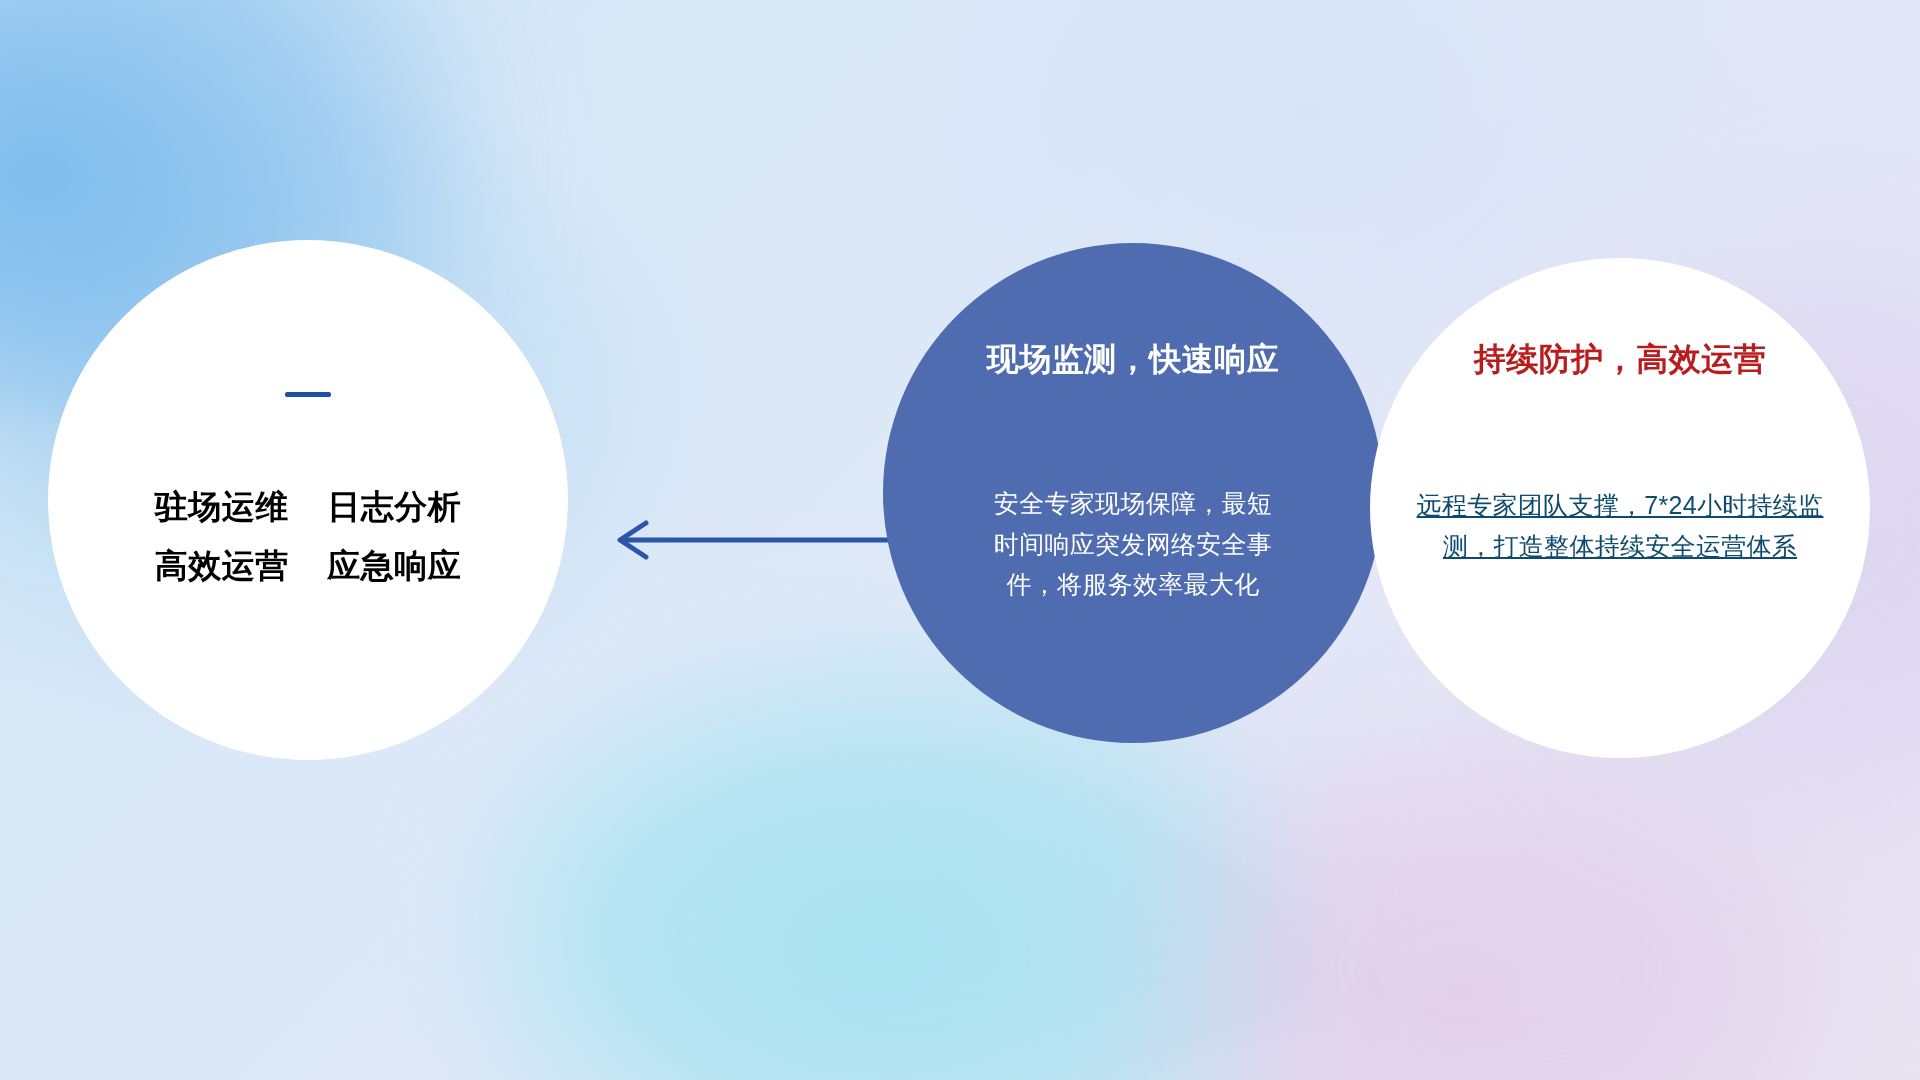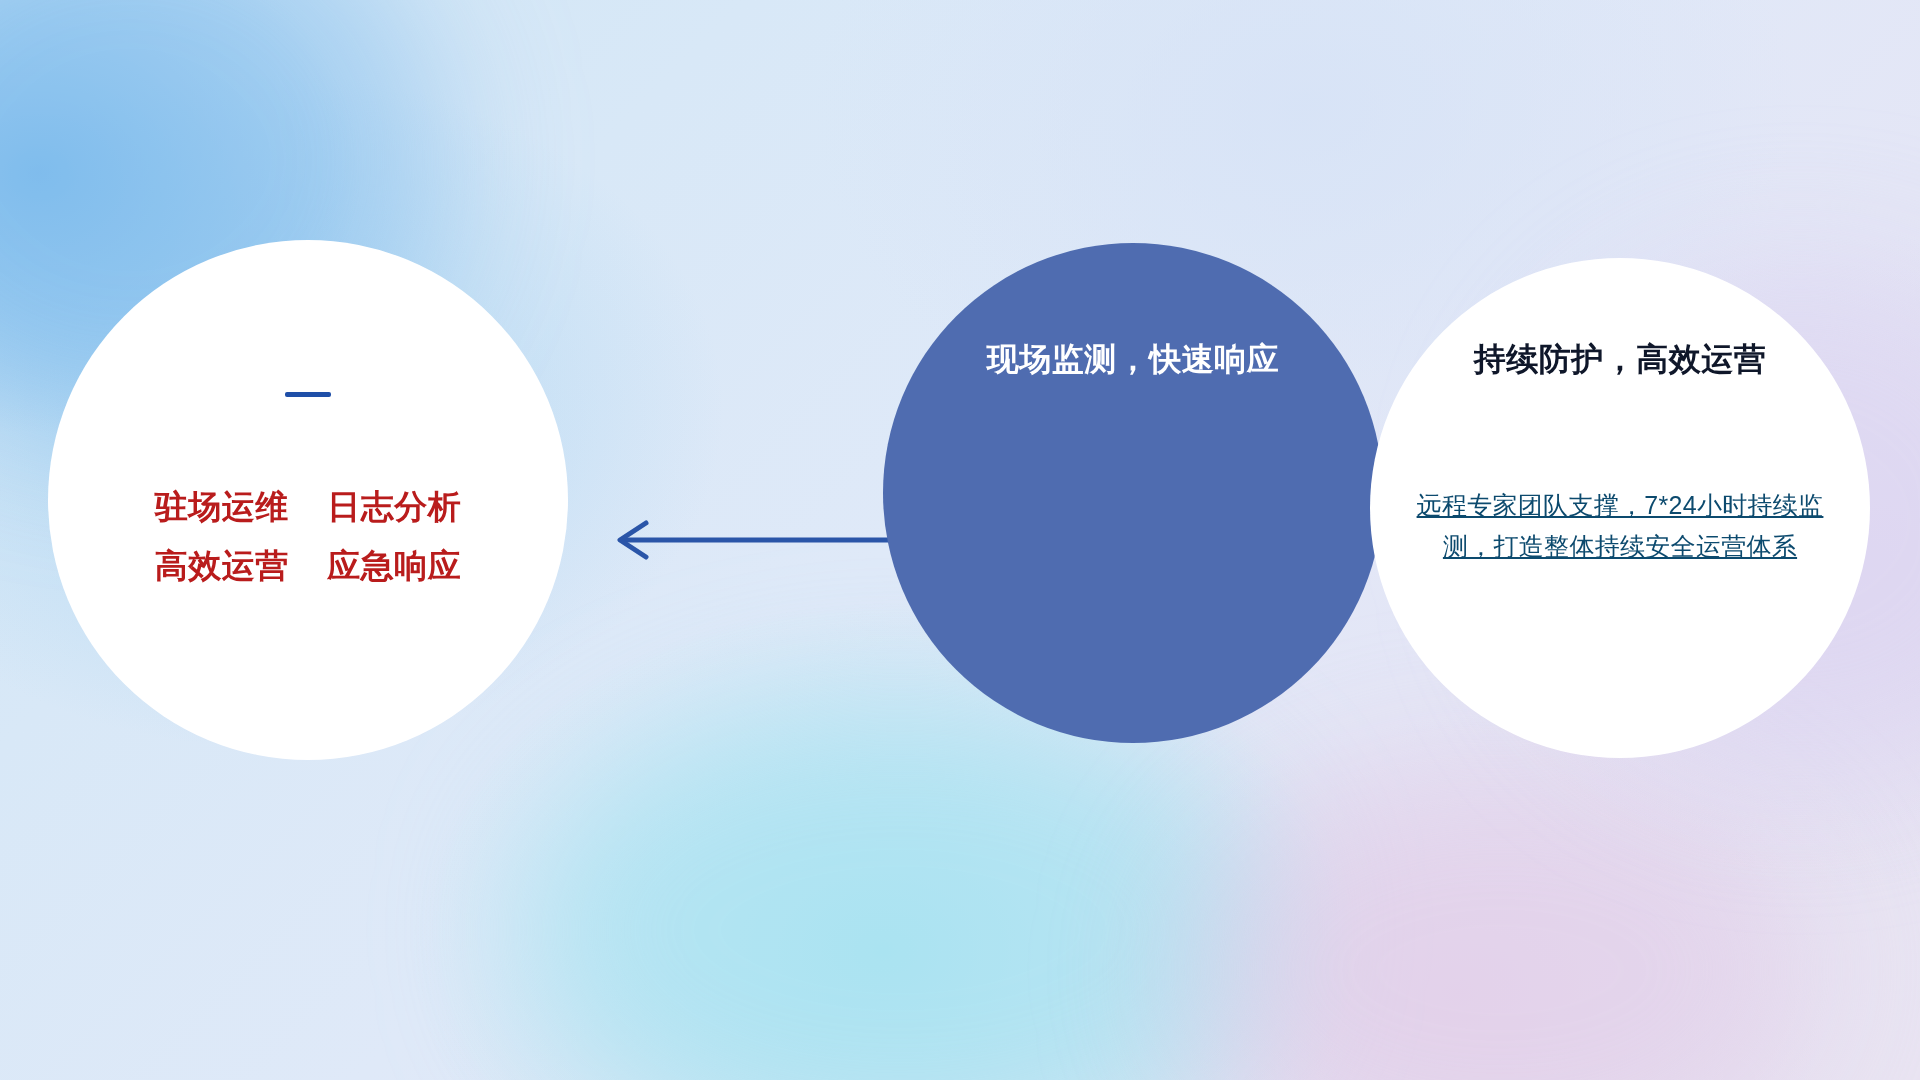--- a/index.html
+++ b/index.html
@@ -30,21 +30,21 @@
     background:#ffffff;
     box-shadow:0 0 0 0 rgba(0,0,0,0);
     justify-content:flex-start;
   }
   #left-dash {
     width:46px; height:5px; background:#1f4fa8; border-radius:2px;
     margin-top:152px;
   }
   #left-lines { margin-top:38px; text-align:center; width:100%; }
   .left-line {
-    font-size:33px; font-weight:bold; color:#b91c1c;
+    font-size:33px; font-weight:bold; color:#000000;
     line-height:1.78; letter-spacing:0.5px; white-space:pre;
   }
   
   #circle-mid {
     left:883px; top:243px; width:500px; height:500px;
     background:#4f6cb0;
     align-items:center; justify-content:flex-start; z-index:2;
   }
   #mid-title {
     margin-top:95px; font-size:32px; font-weight:bold; color:#ffffff;
@@ -54,21 +54,21 @@
     margin-top:58px; width:300px; text-align:center;
     font-size:25px; color:#ffffff; line-height:1.62; letter-spacing:0.3px;
   }
   
   #circle-right {
     left:1370px; top:258px; width:500px; height:500px;
     background:#ffffff; z-index:3;
     align-items:center; justify-content:flex-start;
   }
   #right-title {
-    margin-top:80px; font-size:32px; font-weight:bold; color:#0f172a;
+    margin-top:80px; font-size:32px; font-weight:bold; color:#b91c1c;
     letter-spacing:0.5px; white-space:nowrap;
   }
   #right-body {
     margin-top:60px; width:420px; text-align:center;
     font-size:25px; color:#0c4a6e; line-height:1.62; letter-spacing:0.3px;text-decoration:underline;
   }
   #connector { position:absolute; left:600px; top:510px; width:300px; height:60px; z-index:1; }
 </style>
 </head>
 <body>
@@ -88,20 +88,21 @@
     </div>
   </div>
 
   <svg id="connector" viewBox="0 0 300 60">
     <line x1="300" y1="30" x2="22" y2="30" stroke="#2a55a8" stroke-width="5"></line>
     <polyline points="46,13 20,30 46,47" fill="none" stroke="#2a55a8" stroke-width="5" stroke-linecap="round" stroke-linejoin="round"></polyline>
   </svg>
 
   <div class="circle" id="circle-mid">
     <div id="mid-title">现场监测，快速响应</div>
+    <div id="mid-body">安全专家现场保障，最短时间响应突发网络安全事件，将服务效率最大化</div>
   </div>
 
   <div class="circle" id="circle-right">
     <div id="right-title">持续防护，高效运营</div>
     <div id="right-body">远程专家团队支撑，7*24小时持续监测，打造整体持续安全运营体系</div>
   </div>
 
 </div>
 
 </body></html>

